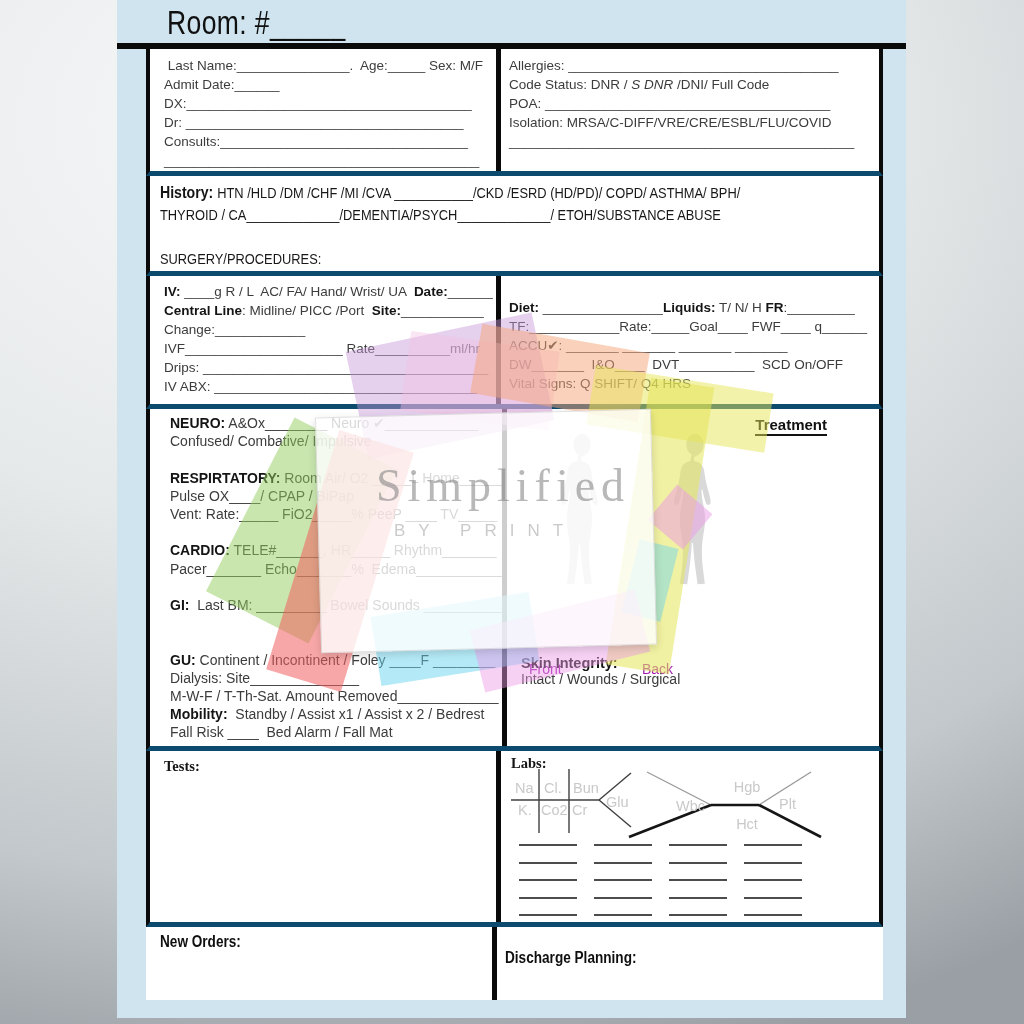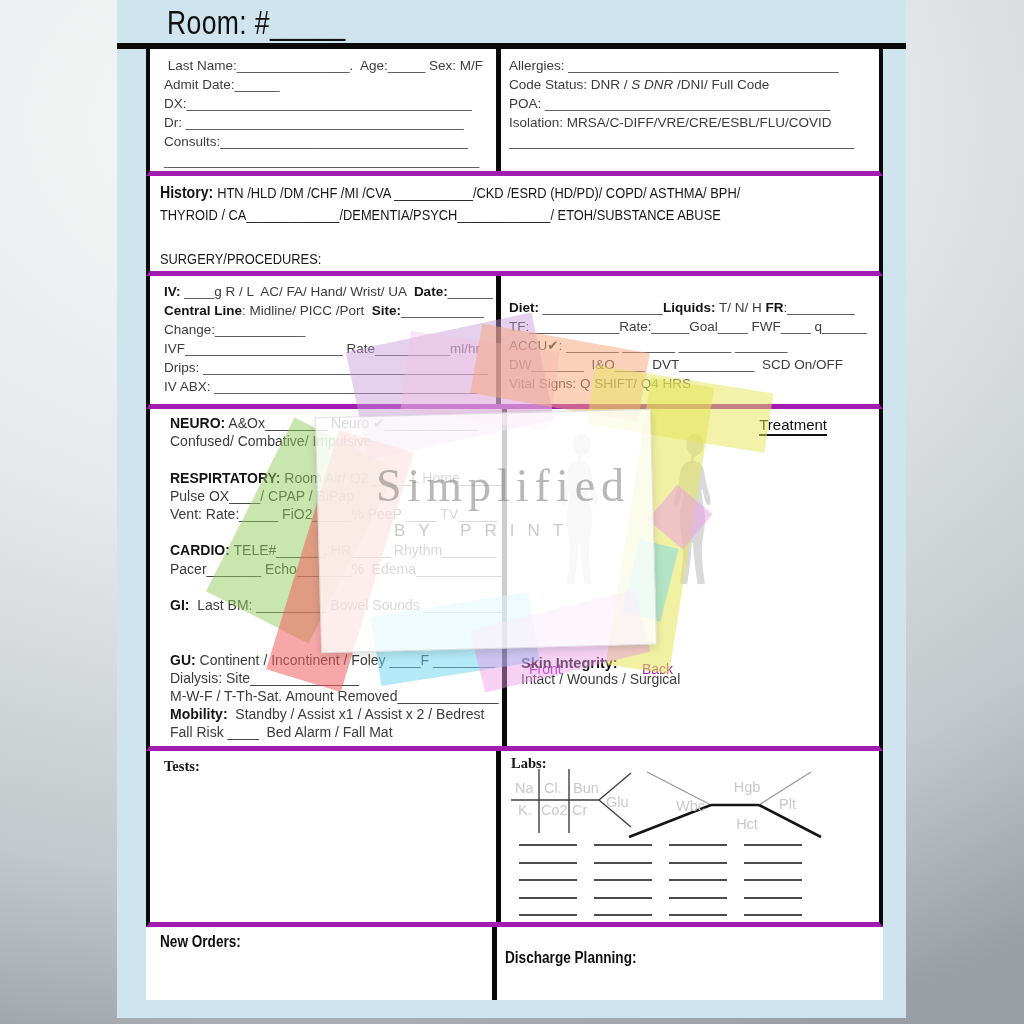--- a/index.html
+++ b/index.html
@@ -10,21 +10,21 @@
   }
   
   .page{position:absolute;left:117px;top:0;width:789px;height:1018px;background:#cfe4ef;}
   .room-title{position:absolute;left:50px;top:2px;height:42px;color:#101010;}
   .room-title .cond-big{display:inline-block;transform:scaleX(.78);transform-origin:0 0;
     font-size:34px;line-height:40px;white-space:nowrap;letter-spacing:.5px;}
   .header-rule{position:absolute;left:0;top:43px;width:789px;height:6px;background:#0a0a0a;}
   .sheet{position:absolute;left:29px;top:49px;width:737px;height:951px;background:#ffffff;overflow:hidden;}
 
   
-  .row{display:flex;box-sizing:border-box;border-bottom:5px solid #a21caf;
+  .row{display:flex;box-sizing:border-box;border-bottom:5px solid #0c4a6e;
        border-left:4px solid #0a0a0a;border-right:4px solid #0a0a0a;background:#fff;}
   .r1{height:127px;} .r2{height:100px;display:block;} .r3{height:133px;}
   .r4{height:342px;} .r5{height:176px;}
   .r6{height:73px;border-bottom:none;border-left:none;border-right:none;}
   .cl{width:351px;box-sizing:border-box;border-right:5px solid #0a0a0a;overflow:hidden;}
   .cr{flex:1;overflow:hidden;position:relative;}
   .pad-a{padding:7px 6px 0 14px;} .pad-b{padding:7px 8px 0 8px;}
   .pad-c{padding:6px 6px 0 14px;} .pad-d{padding:6px 8px 0 8px;margin-top:16px;}
   .pad-e{padding:5px 4px 0 14px;margin-left:6px;}
   .pad-f{padding:6px 6px 0 12px;}
@@ -35,21 +35,21 @@
   .line .b{font-weight:700;color:#141414;}
   .line .i{font-style:italic;}
   .cond{transform:scaleX(.83);transform-origin:0 0;width:120%;}
   .r2 .line{font-size:15.5px;line-height:22px;color:#181818;}
   .r2 .line .b{font-size:17px;}
   .box-title{font-weight:700;font-size:14.5px;color:#141414;font-family:Liberation Serif, serif;}
   .cond-label{display:inline-block;transform:scaleX(.85);transform-origin:0 0;
     font-weight:700;font-size:16px;color:#0f0f0f;white-space:nowrap;}
 
   
-  .treat-header{position:absolute;top:7px;right:52px;font-weight:400;font-size:15px;color:#111;
+  .treat-header{position:absolute;top:7px;right:52px;font-weight:700;font-size:15px;color:#111;
     border-bottom:2px solid #111;padding-bottom:1px;}
   .figures{position:absolute;left:14px;top:8px;color:#d9d9d9;}
   .fig-label{position:absolute;top:228px;width:78px;text-align:left;color:#a21caf;font-size:14px;margin-top:24px;}
   .fig-label.front{left:22px;} .fig-label.back{left:135px;}
   .skin{position:absolute;left:14px;top:246px;}
   .skin-title{font-weight:700;font-size:14.5px;color:#141414;}
   .skin-line{font-size:14px;color:#3c3c3c;}
 
   
   .labs-title{position:absolute;left:10px;top:4px;}

